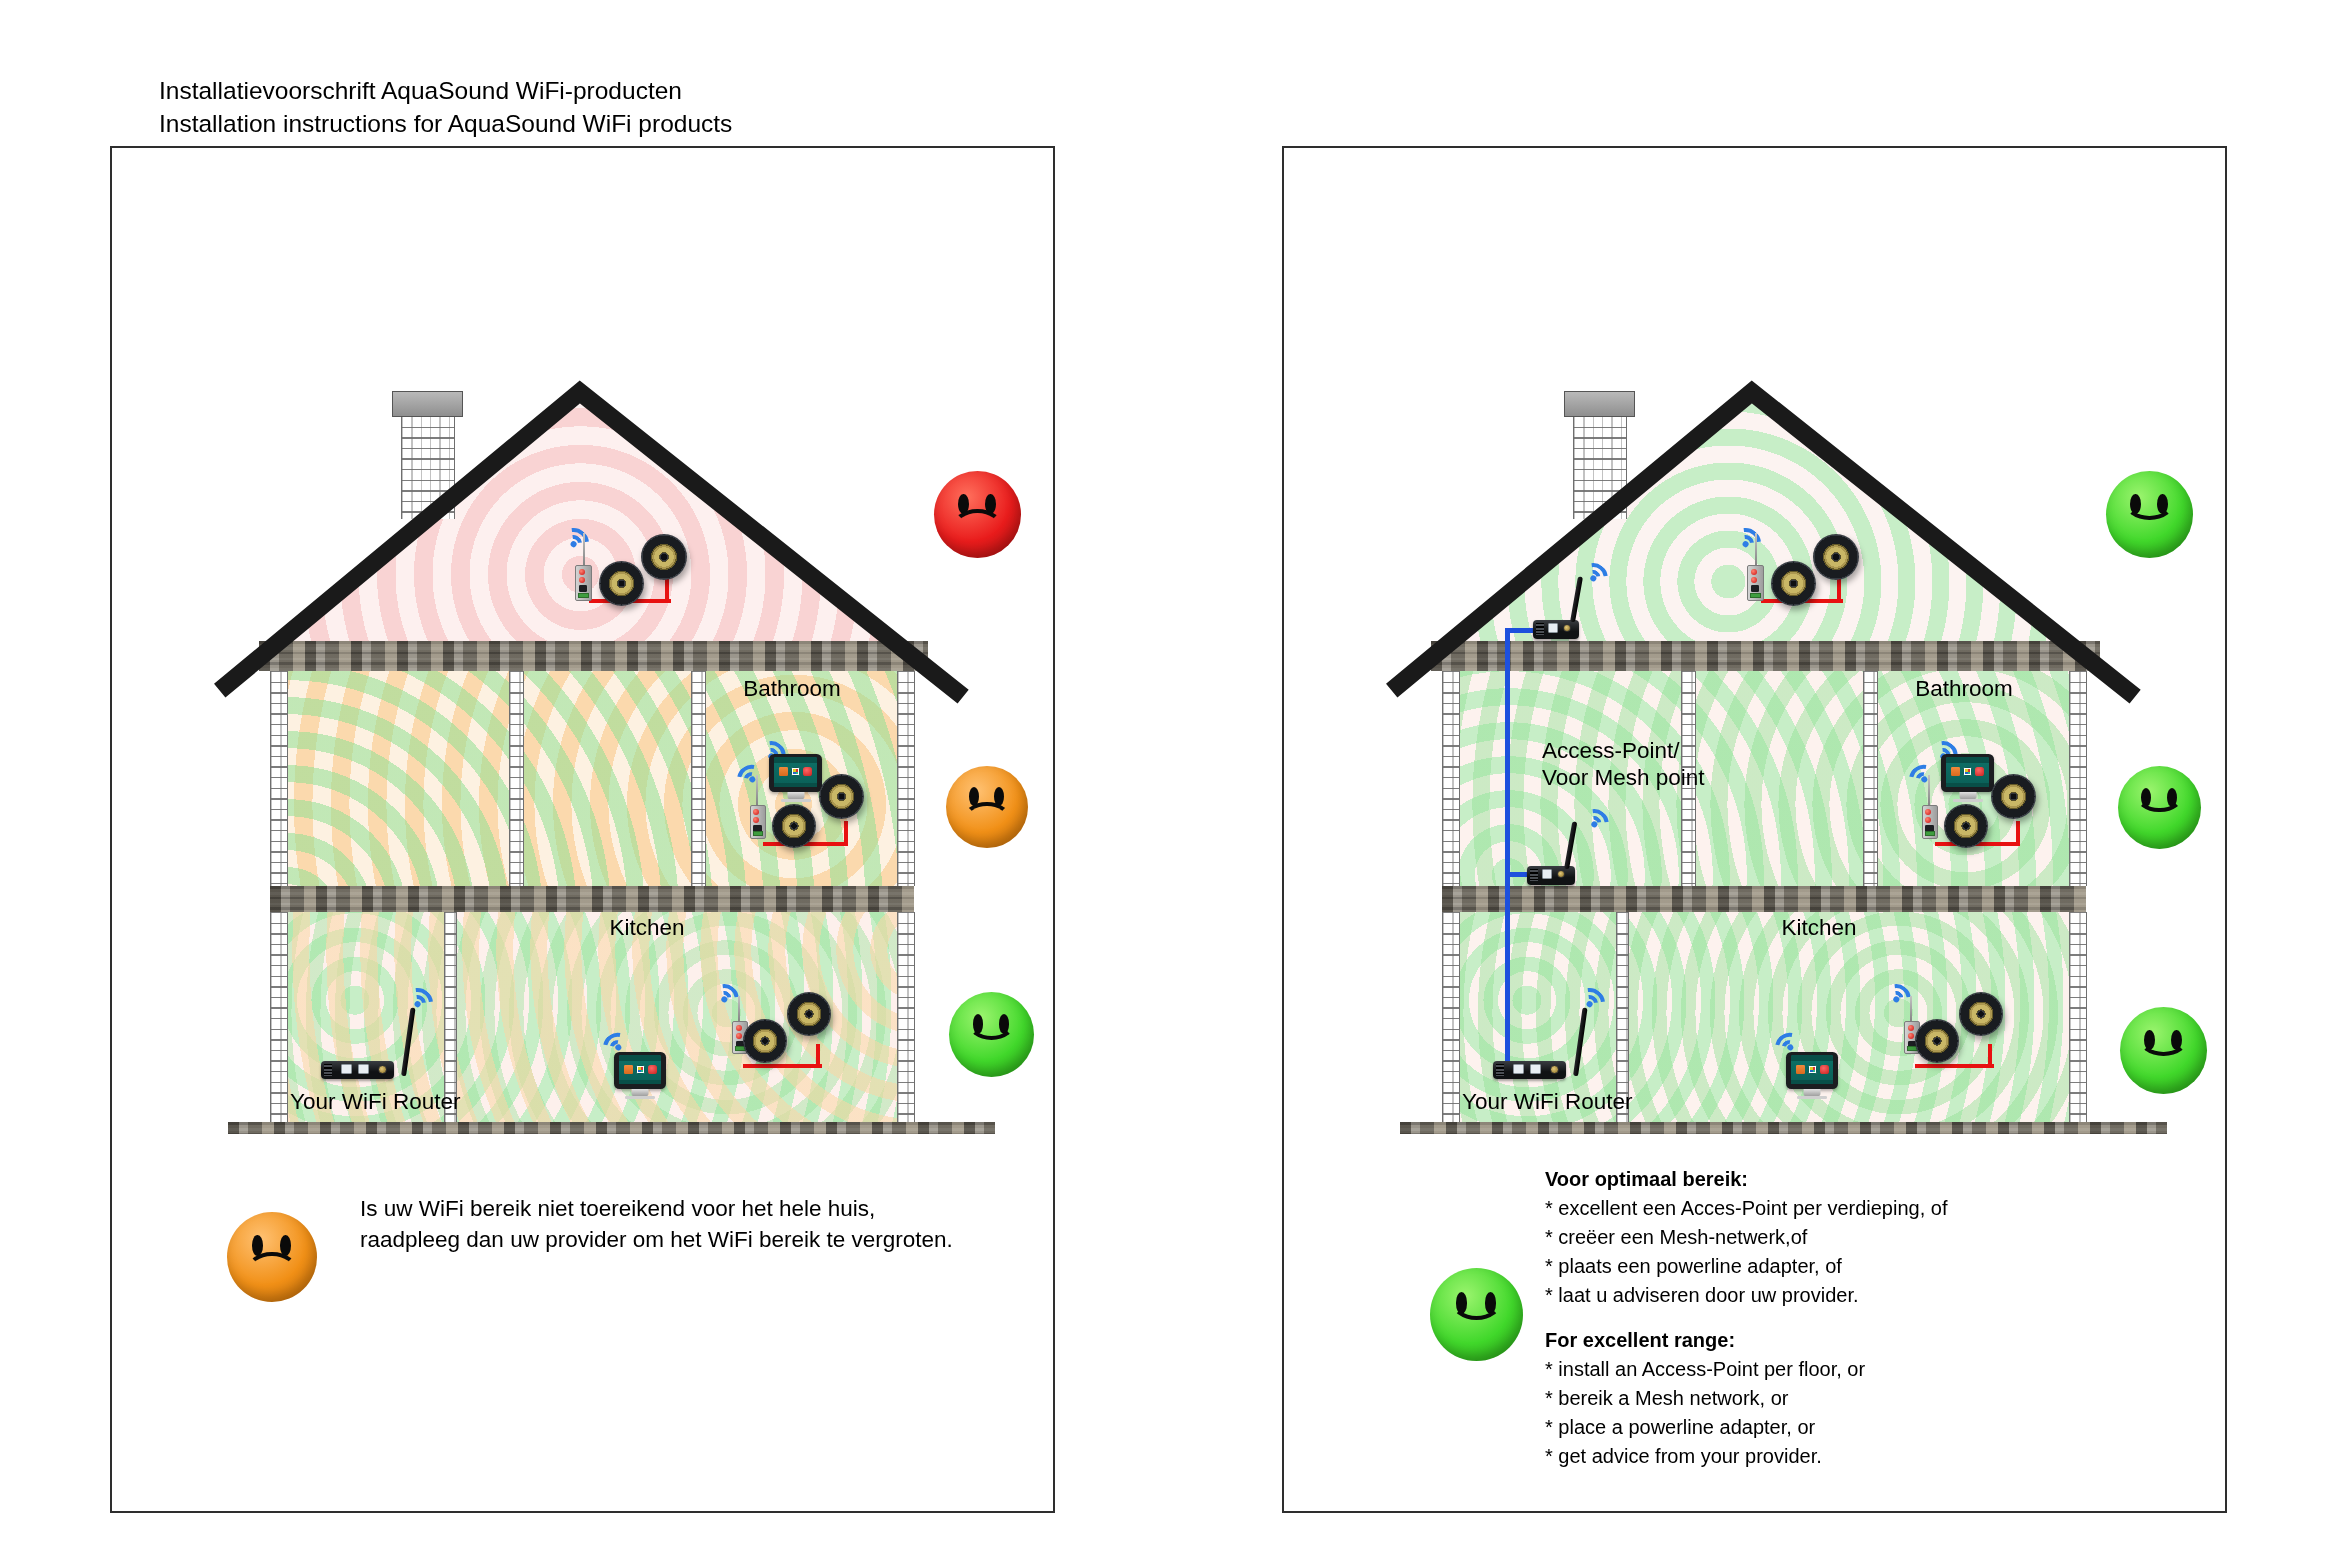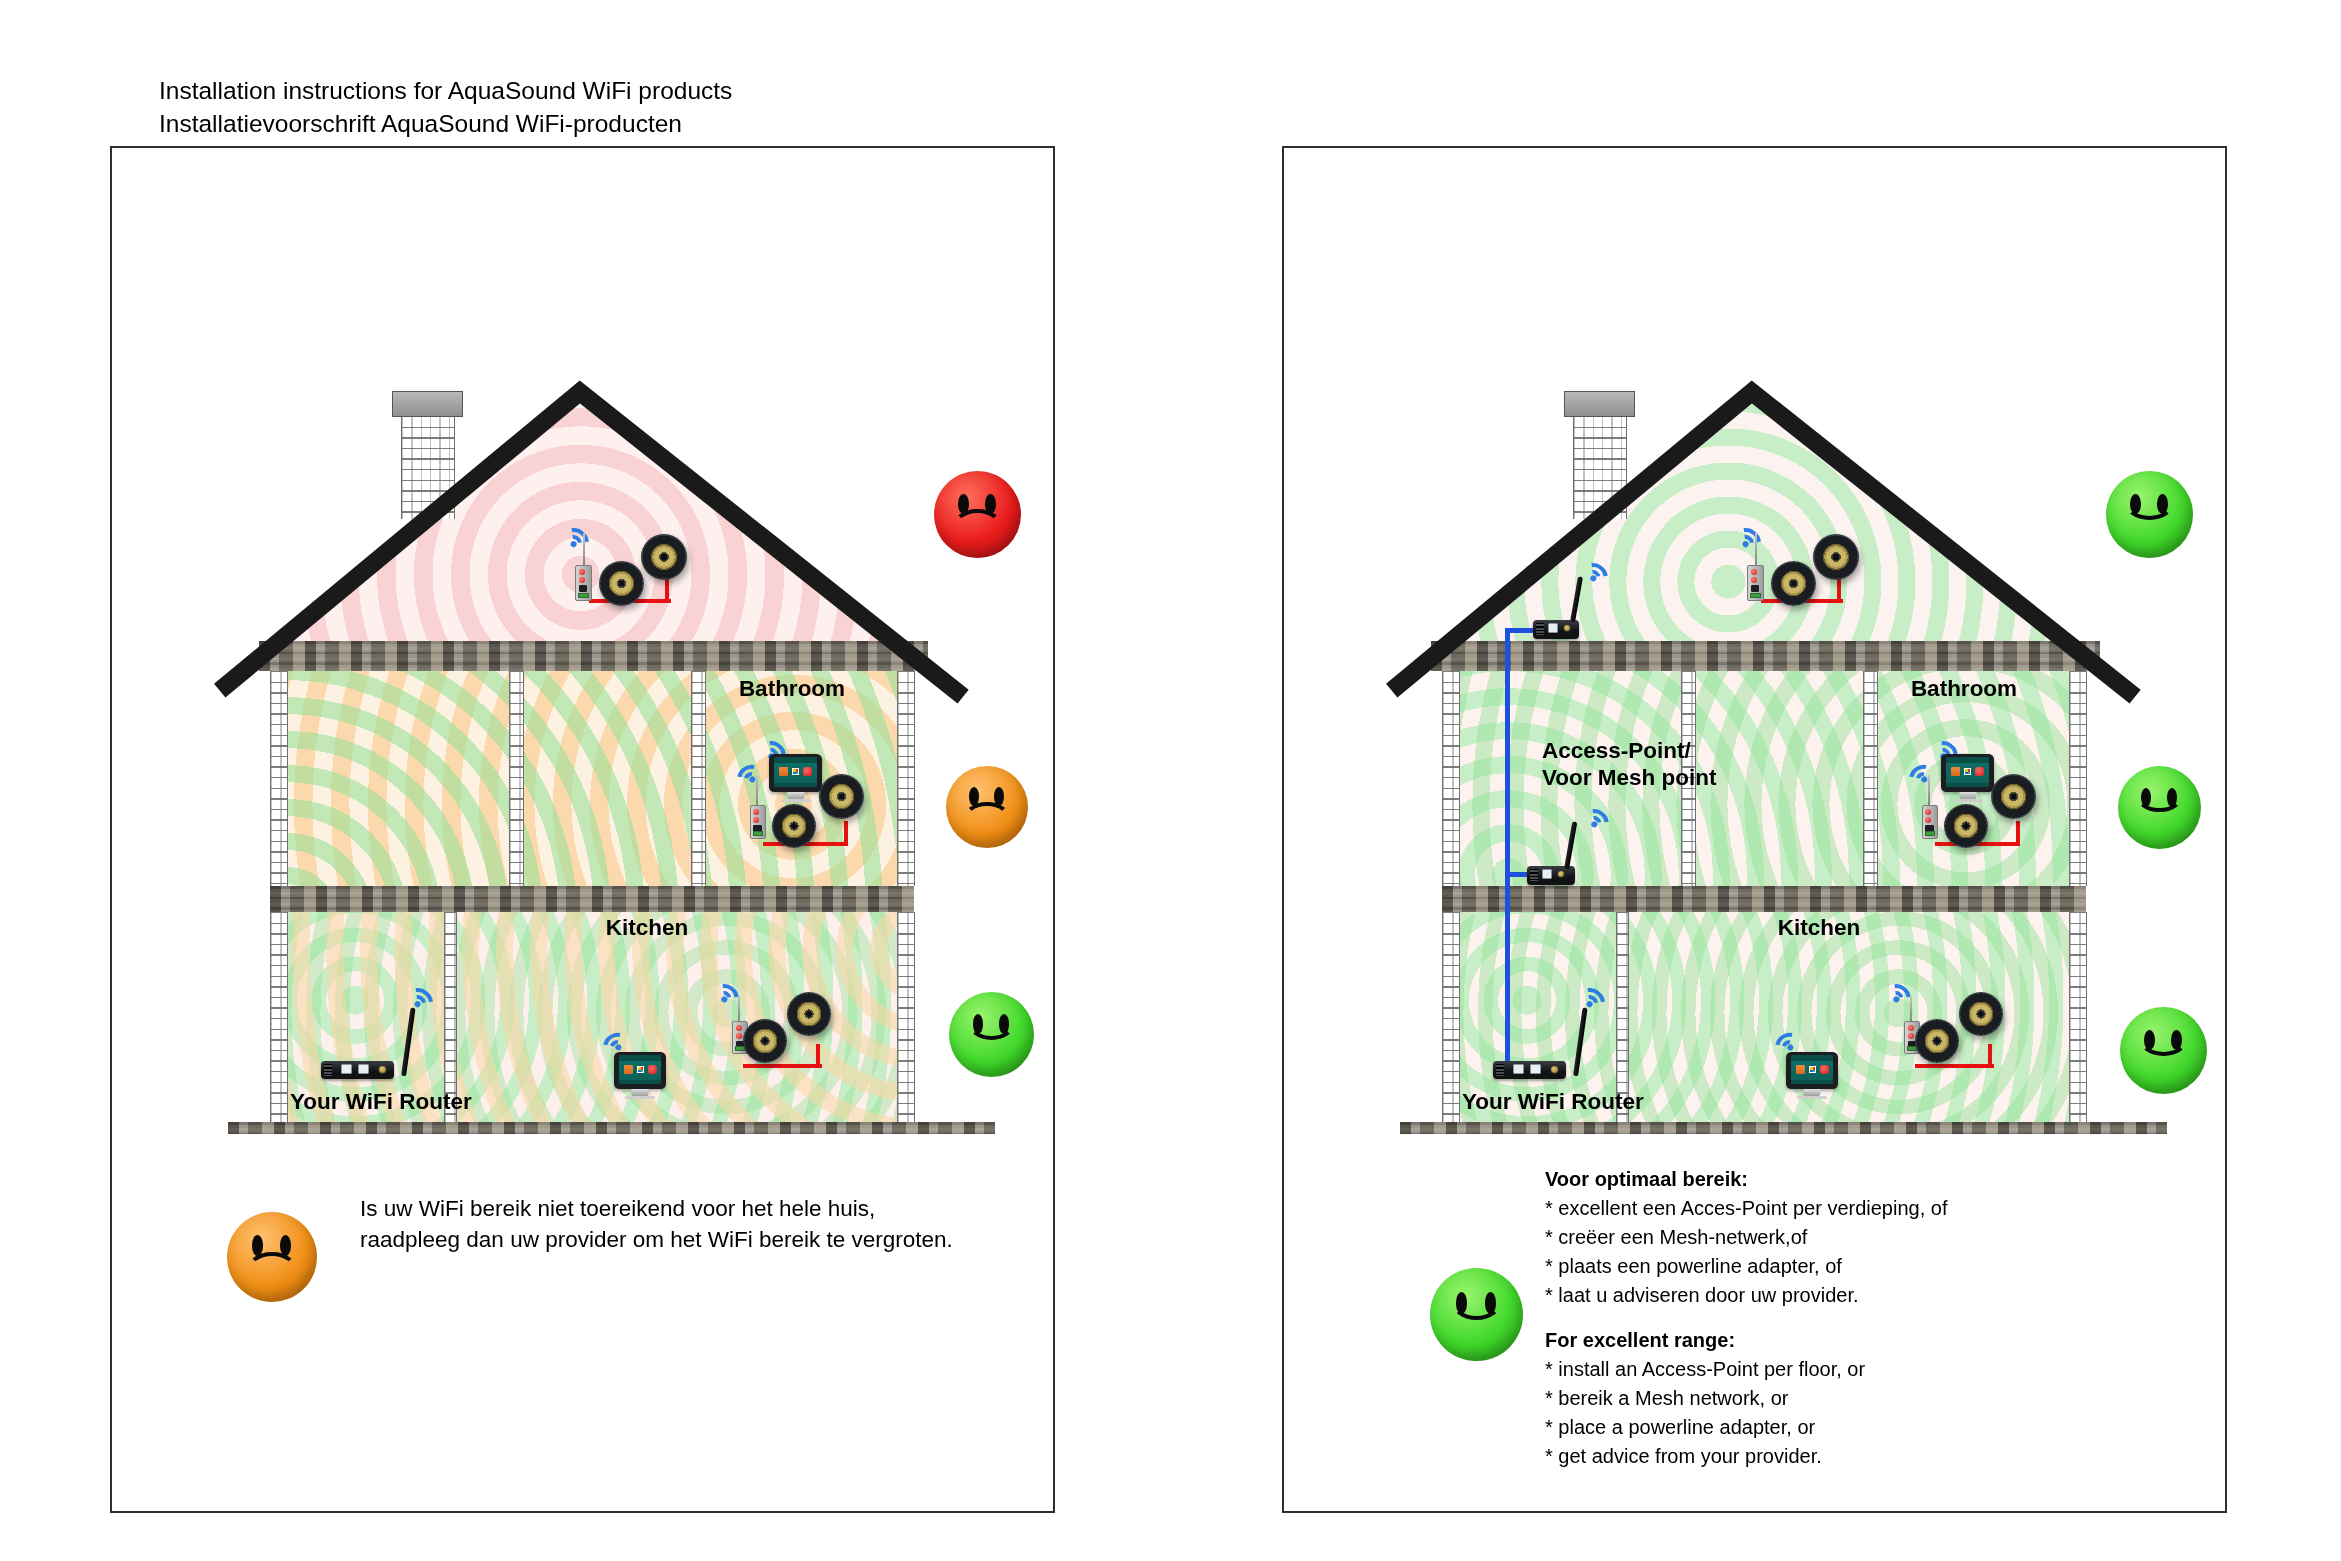--- a/index.html
+++ b/index.html
@@ -83,33 +83,33 @@
   .face s{position:absolute;display:block;}
   .face .e{top:26%;width:12%;height:23%;background:#0a0a0a;border-radius:50%;}
   .face .e1{left:28%;} .face .e2{left:59%;}
   .face .m{left:21%;width:58%;height:44%;border:4.6px solid transparent;border-radius:50%;}
   .face.sad .m{top:44%;border-top-color:#0a0a0a;}
   .face.happy .m{top:12%;border-bottom-color:#0a0a0a;}
   .face.red{background:radial-gradient(circle at 38% 30%,#ff6f5c 0%,#e91c1c 55%,#b01010 100%);}
   .face.orange{background:radial-gradient(circle at 38% 30%,#ffc172 0%,#f19017 55%,#c76d05 100%);}
   .face.green{background:radial-gradient(circle at 38% 30%,#9bf46e 0%,#41d82b 55%,#249e12 100%);}
   
-  .lbl{position:absolute;font-size:22.5px;line-height:25px;white-space:nowrap;font-weight:bold;}
+  .lbl{position:absolute;font-size:22.5px;line-height:25px;white-space:nowrap;}
   .lbl.c{text-align:center;}
   .note{position:absolute;font-size:22.5px;line-height:31px;white-space:nowrap;}
   .noteR{position:absolute;font-size:20px;line-height:29px;white-space:nowrap;}
   .noteR .h{font-weight:bold;}
   .sp33{height:22px;} .sp24{height:16px;}
 </style>
 </head>
 <body>
 
 <div class="title">
+  <div>Installatievoorschrift AquaSound WiFi-producten</div>
   <div>Installation instructions for AquaSound WiFi products</div>
-  <div>Installatievoorschrift AquaSound WiFi-producten</div>
 </div>
 
 <div class="panel pL">
 
   <div class="tri atticL-bg" style="left:167px;top:255px;width:603px;height:238px;"></div>
   <div class="abs f1L-bg" style="left:176px;top:523px;width:609px;height:215px;"></div>
   <div class="abs f0L-bg" style="left:176px;top:764px;width:609px;height:210px;"></div>
 
   <div class="beam" style="left:147px;top:493px;width:669px;height:30px;"></div>
   <div class="beam" style="left:158px;top:738px;width:644px;height:26px;"></div>

